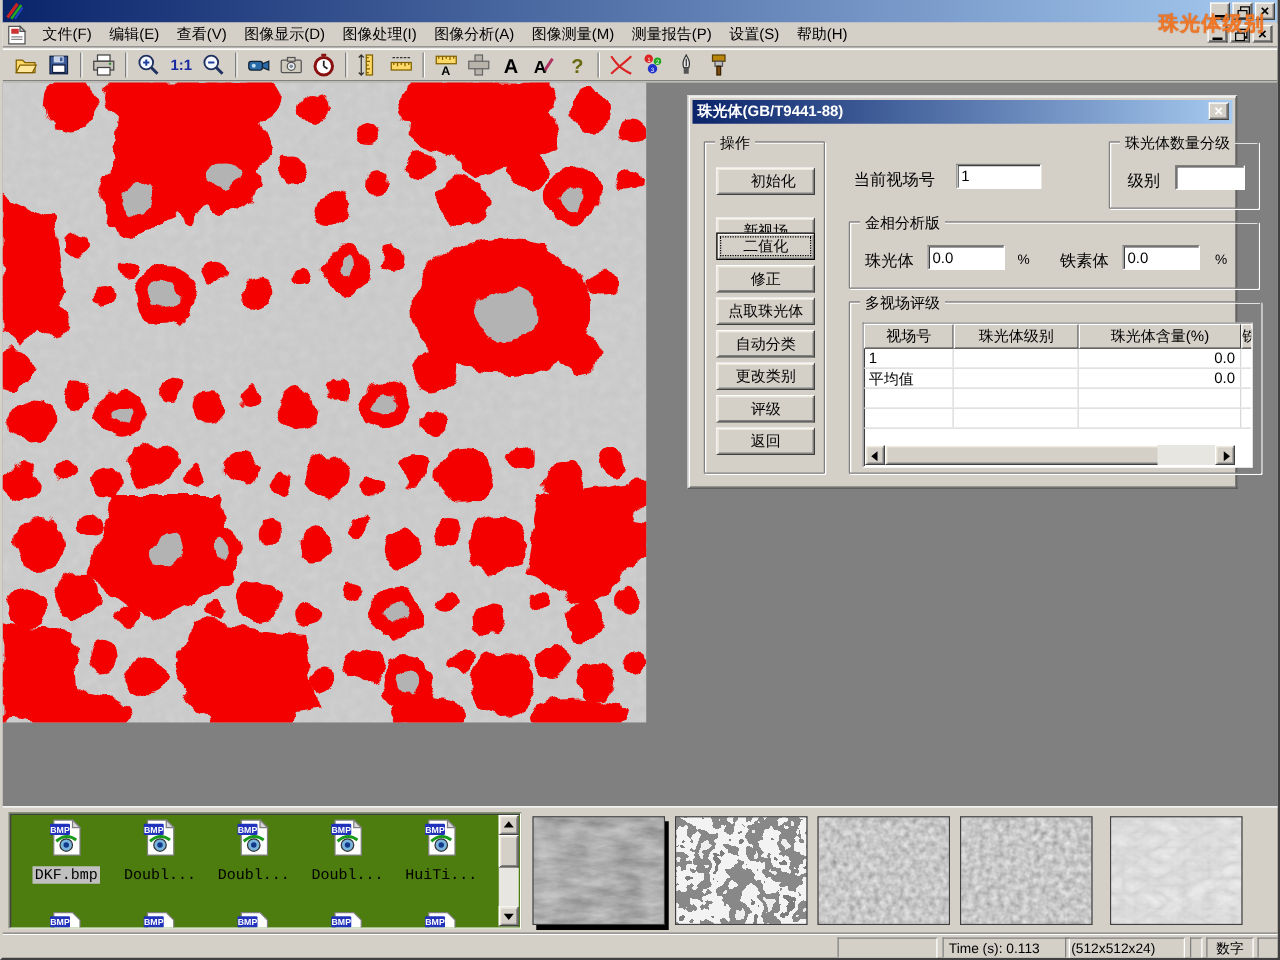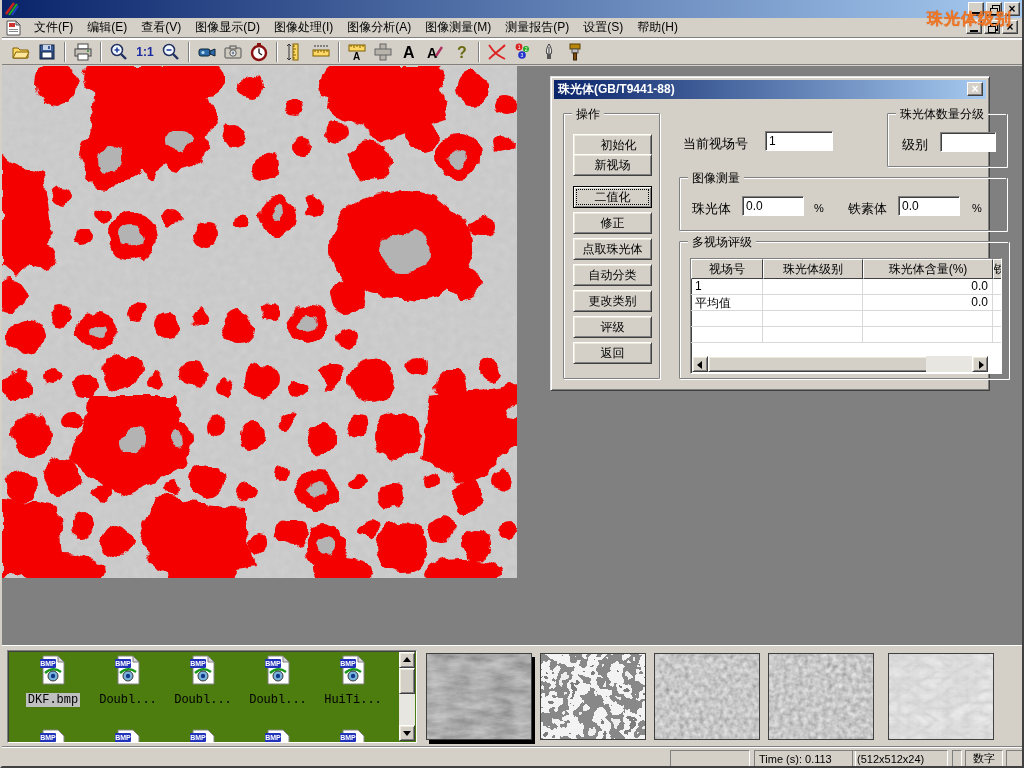--- a/index.html
+++ b/index.html
@@ -447,41 +447,41 @@
     <div class="dlg-title">
       <span>珠光体(GB/T9441-88)</span>
       <div class="wbtn dlg-close">
           <span class="glyph-x">×</span>
         </div>
     </div>
 
     <div class="gb" style="left:12px;top:36px;width:97px;height:266px;">
       <span class="lg">操作</span>
       <div class="btn opbtn" style="top:20px;padding-left:12px;">初始化</div>
-      <div class="btn opbtn" style="top:40px;">新视场</div>
+      <div class="btn opbtn" style="top:60px;">新视场</div>
       <div class="btn opbtn focused" style="top:72px;">二值化</div>
       <div class="btn opbtn" style="top:98px;">修正</div>
       <div class="btn opbtn" style="top:124px;">点取珠光体</div>
       <div class="btn opbtn" style="top:150px;">自动分类</div>
       <div class="btn opbtn" style="top:176px;">更改类别</div>
       <div class="btn opbtn" style="top:202px;">评级</div>
       <div class="btn opbtn" style="top:228px;">返回</div>
     </div>
 
     <div class="dlabel" style="left:132px;top:58px;">当前视场号</div>
     <input class="dinput" style="left: 214px; top: 54px; width: 68px;" value="1">
 
     <div class="gb" style="left:336px;top:36px;width:120px;height:54px;">
       <span class="lg" style="font-size:12px;">珠光体数量分级</span>
       <div class="dlabel" style="left:14px;top:22px;">级别</div>
       <input class="dinput" style="left: 52px; top: 18px; width: 56px;" value="">
     </div>
 
     <div class="gb" style="left:128px;top:100px;width:328px;height:54px;">
-      <span class="lg">图像测量</span>
+      <span class="lg">金相分析版</span>
       <div class="dlabel" style="left:12px;top:22px;">珠光体</div>
       <input class="dinput" style="left: 62px; top: 18px; width: 62px;" value="0.0">
       <div class="dlabel" style="left:134px;top:24px;font-size:11px;">%</div>
       <div class="dlabel" style="left:168px;top:22px;">铁素体</div>
       <input class="dinput" style="left: 218px; top: 18px; width: 62px;" value="0.0">
       <div class="dlabel" style="left:292px;top:24px;font-size:11px;">%</div>
     </div>
 
     <div class="gb" style="left:128px;top:164px;width:330px;height:138px;">
       <span class="lg">多视场评级</span>

